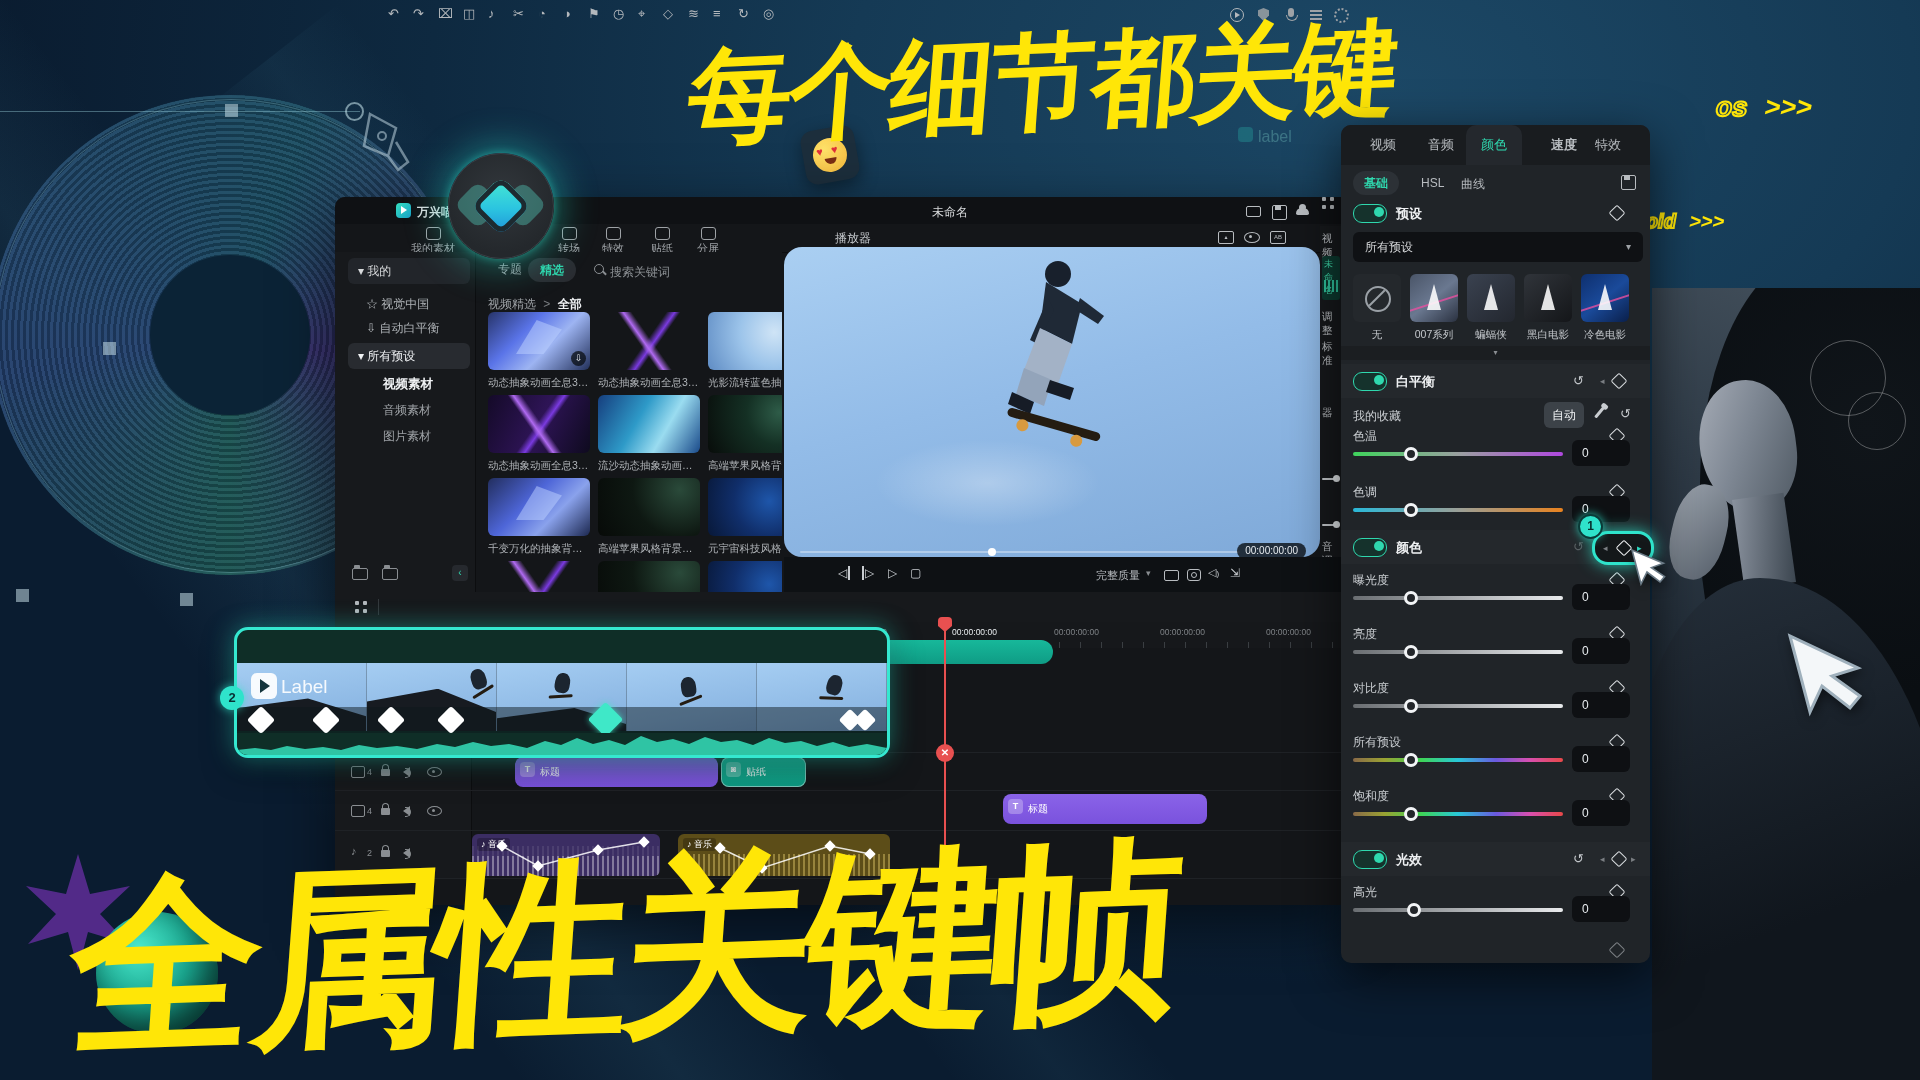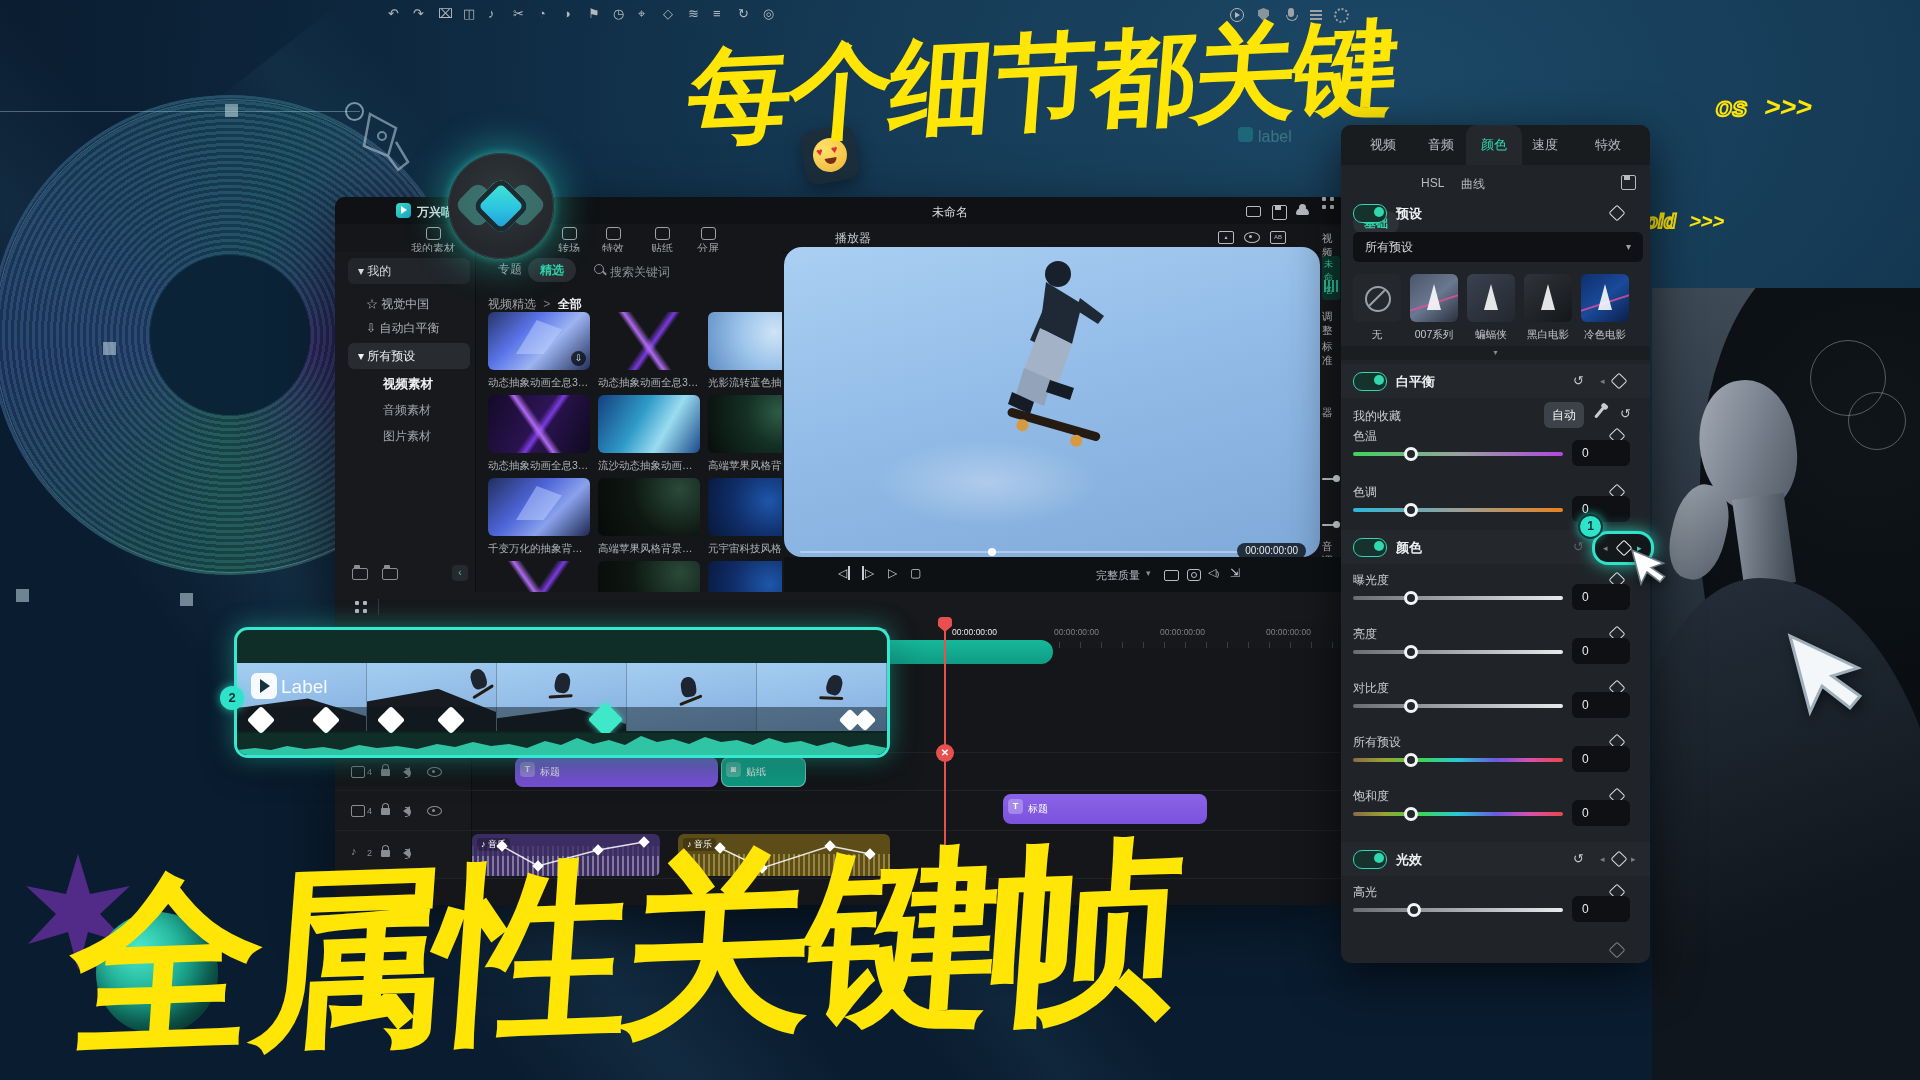--- a/index.html
+++ b/index.html
@@ -542,23 +542,23 @@
     <div class="kf-petal" style="left:12px;top:34px;"></div>
     <div class="kf-petal" style="left:57px;top:34px;"></div>
     <div class="kf-main"></div>
   </div>
 
   <div id="panel" style="z-index:40;">
     <div class="p-tabs"></div>
     <span class="p-tab" style="left:14px;">视频</span>
     <span class="p-tab" style="left:72px;">音频</span>
     <span class="p-tab act" style="left:125px;">颜色</span>
-    <span class="p-tab" style="left:176px;">速度</span>
+    <span class="p-tab" style="left:195px;font-weight:bold;">速度</span>
     <span class="p-tab" style="left:239px;">特效</span>
-    <div class="p-pill" style="left:12px;top:46px;width:46px;margin-top:40px;"><span>基础</span></div>
+    <div class="p-pill" style="left:12px;top:46px;width:46px;"><span>基础</span></div>
     <span class="p-sub" style="left:80px;top:51px;">HSL</span>
     <span class="p-sub" style="left:120px;top:51px;">曲线</span>
     <div class="saveic" style="left:280px;top:50px;"></div>
 
     <div class="toggle" style="left:12px;top:79px;"></div>
     <span class="sect-t abs" style="left:55px;top:80px;">预设</span>
     <span class="dia" style="left:270px;top:82px;"></span>
     <div class="drop" style="top:107px;"><span>所有预设</span><span class="abs" style="right:12px;top:0;color:#9ea2a6;font-size:10px;">▾</span></div>
     <div class="pthumb" style="left:12px;top:149px;background:#24282c;">
         <span class="none-ic"></span>

